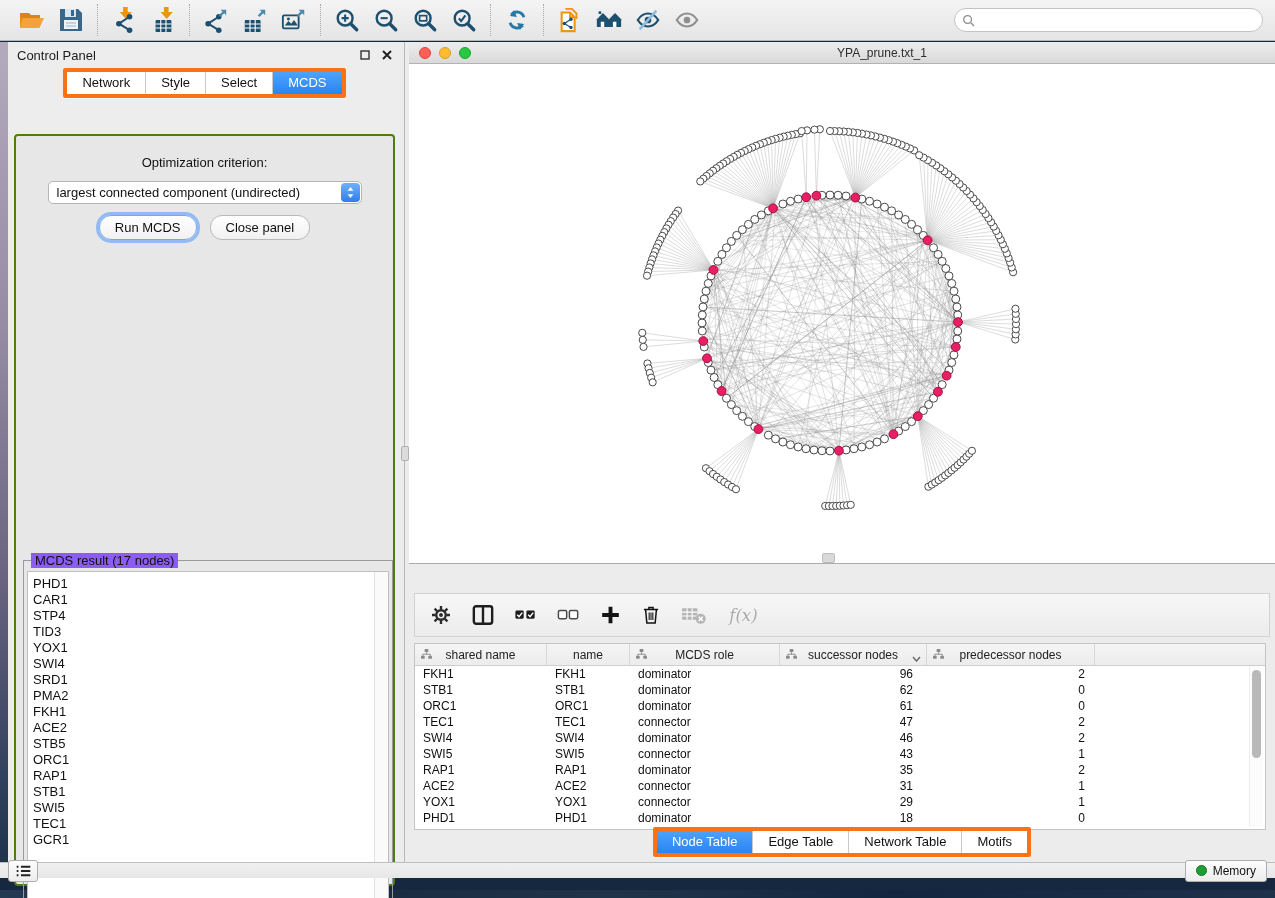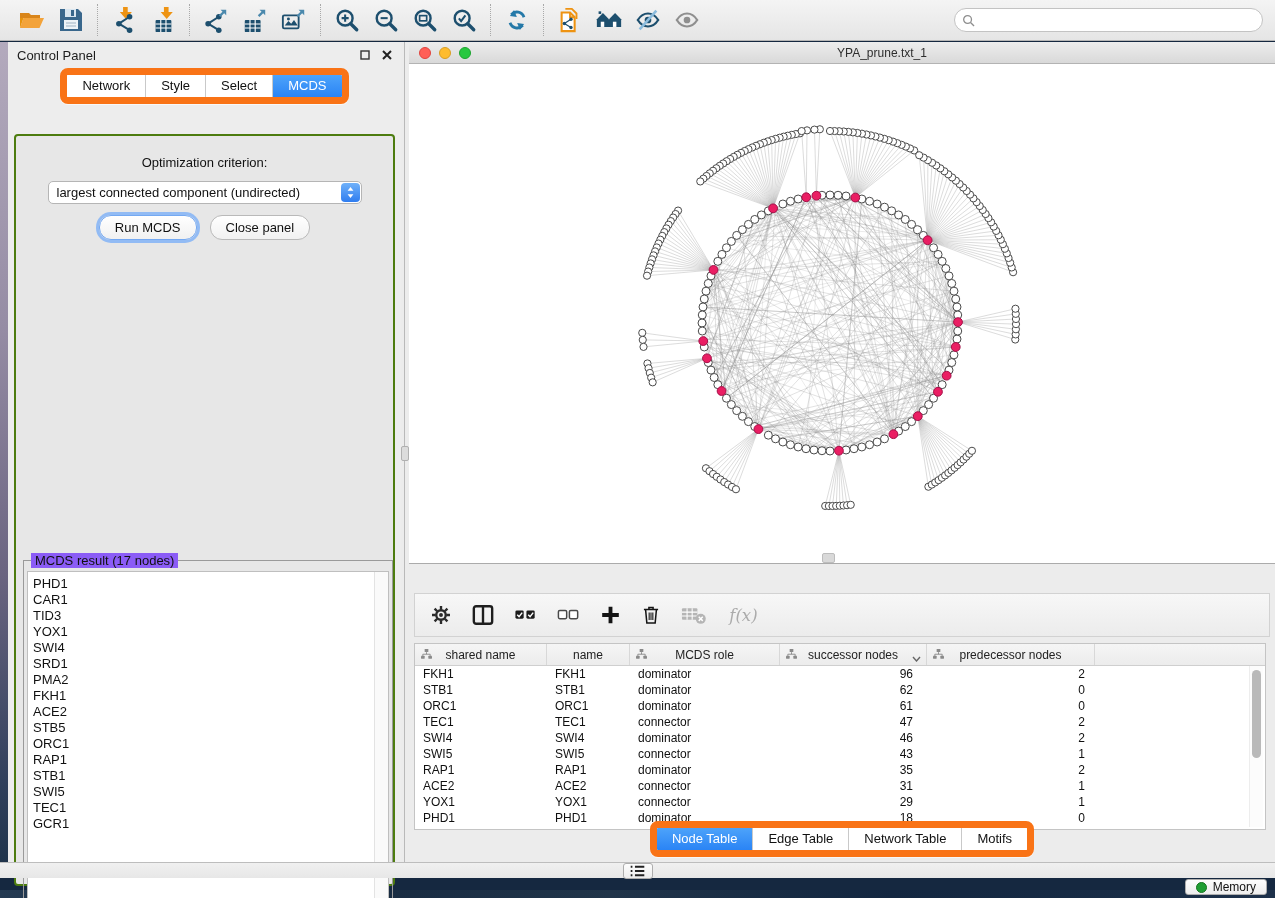--- a/index.html
+++ b/index.html
@@ -16,21 +16,21 @@
   .tb-icon svg{width:26px;height:26px;}
   .search{margin-left:auto;margin-right:6px;width:293px;height:22px;border:1px solid #c3c3c3;border-radius:12px;background:#fff;display:flex;align-items:center;padding:0 7px;}
   .search input{border:none;outline:none;flex:1;font-size:12px;font-family:"Liberation Sans",sans-serif;background:transparent;}
   .search svg{width:13px;height:13px;margin-right:4px;flex:none;}
   
   .control-panel{position:absolute;left:8px;top:42px;width:393px;height:820px;background:#ededed;box-sizing:border-box;}
   .panel-header{height:26px;display:flex;align-items:center;padding:0 9px;font-size:13px;color:#1c1c1c;}
   .win-btns{margin-left:auto;display:flex;gap:11px;align-items:center;}
   .win-btn{width:11px;height:11px;display:flex;align-items:center;justify-content:center;}
   .seg-row{display:flex;justify-content:center;}
-  .seg{display:flex;border:7px solid #f97316;border-radius:8px;overflow:hidden;background:#fff;box-shadow:0 1px 0 rgba(255,255,255,.6);}
+  .seg{display:flex;border:4px solid #f97316;border-radius:2px;overflow:hidden;background:#fff;box-shadow:0 1px 0 rgba(255,255,255,.6);}
   .seg-item{padding:3px 15px;font-size:13px;color:#111;border-left:1px solid #c9c9c9;background:#fff;cursor:default;line-height:16px;}
   .seg-item:first-child{border-left:none;}
   .seg-item.active{background:linear-gradient(#4da3fa,#2a84f5);color:#fff;}
   .cp-body{position:absolute;left:6px;top:54px;width:381px;height:752px;background:#e7e7e7;border:2px solid #4d7c0f;border-radius:4px;box-sizing:border-box;margin-top:38px;}
   .opt-label{margin-top:19px;text-align:center;font-size:13px;color:#111;}
   .opt-select{margin:11px auto 0;width:314px;height:23px;background:#fff;border:1px solid #b5b5b5;border-radius:5px;display:flex;align-items:center;padding-left:8px;box-sizing:border-box;font-size:13px;color:#111;}
   .opt-stepper{margin-left:auto;margin-right:1px;width:19px;height:19px;border-radius:4px;background:linear-gradient(#6fb1f9,#2f7df0);display:flex;align-items:center;justify-content:center;}
   .cp-buttons{display:flex;justify-content:center;gap:13px;margin-top:11px;}
   .btn{height:23px;padding:0 15px;background:linear-gradient(#ffffff,#f1f1f1);border:1px solid #b9b9b9;border-radius:12px;font-size:13px;color:#111;display:flex;align-items:center;cursor:default;font-family:"Liberation Sans",sans-serif;}
   .btn.focus{box-shadow:0 0 0 3px rgba(77,152,255,.55);border-color:#74a9f2;}
@@ -68,21 +68,21 @@
   .trow{display:flex;height:16px;align-items:center;}
   .td{font-size:12px;color:#101010;box-sizing:border-box;flex:none;white-space:nowrap;overflow:hidden;}
   .td.l{padding-left:8px;text-align:left;}
   .td.r{text-align:right;}
   .c0{width:132px;}.c1{width:83px;}.c2{width:150px;}.c3{width:147px;}.c4{width:168px;}
   .td.c3{padding-right:14px;}.td.c4{padding-right:10px;}
   .tbl-scroll{position:absolute;top:22px;bottom:2px;right:2px;width:13px;background:#fcfcfc;border-left:1px solid #ededed;}
   .tbl-thumb{position:absolute;top:4px;left:2px;width:9px;height:88px;background:#b9b9b9;border-radius:5px;}
   .tp-tabs{position:absolute;left:0;right:0;bottom:5px;display:flex;justify-content:center;}
   
-  .status-bar{position:absolute;left:0;right:0;top:862px;height:16px;background:linear-gradient(#f0f0f0,#e7e7e7);border-top:1px solid #bdbdbd;display:flex;align-items:center;padding:0 8px;box-sizing:border-box;flex-direction:column;}
+  .status-bar{position:absolute;left:0;right:0;top:862px;height:16px;background:linear-gradient(#f0f0f0,#e7e7e7);border-top:1px solid #bdbdbd;display:flex;align-items:center;padding:0 8px;box-sizing:border-box;}
   .sb-btn{width:28px;height:20px;border:1px solid #adadad;border-radius:3px;background:linear-gradient(#fdfdfd,#ededed);display:flex;align-items:center;justify-content:center;}
   .mem-btn{margin-left:auto;height:20px;padding:0 10px;border:1px solid #adadad;border-radius:3px;background:linear-gradient(#fdfdfd,#ededed);display:flex;align-items:center;gap:6px;font-size:12px;color:#111;}
   .mem-dot{width:11px;height:11px;border-radius:50%;background:#1f9e33;border:1px solid #13751f;box-sizing:border-box;}
 </style>
 </head>
 <body>
 
 <div class="screen">
   <div class="wp-left"></div>
   <div class="wp-bottom"></div>
@@ -293,20 +293,21 @@
       <div class="cp-buttons">
         <div class="btn focus">Run MCDS</div>
         <div class="btn">Close panel</div>
       </div>
       <div class="groupbox">
         <div class="groupbox-title">MCDS result (17 nodes)</div>
         <div class="mcds-list">
           <div class="mcds-items">
               <div class="mcds-item">PHD1</div>
               <div class="mcds-item">CAR1</div>
+              <div class="mcds-item">STP4</div>
               <div class="mcds-item">TID3</div>
               <div class="mcds-item">YOX1</div>
               <div class="mcds-item">SWI4</div>
               <div class="mcds-item">SRD1</div>
               <div class="mcds-item">PMA2</div>
               <div class="mcds-item">FKH1</div>
               <div class="mcds-item">ACE2</div>
               <div class="mcds-item">STB5</div>
               <div class="mcds-item">ORC1</div>
               <div class="mcds-item">RAP1</div>

